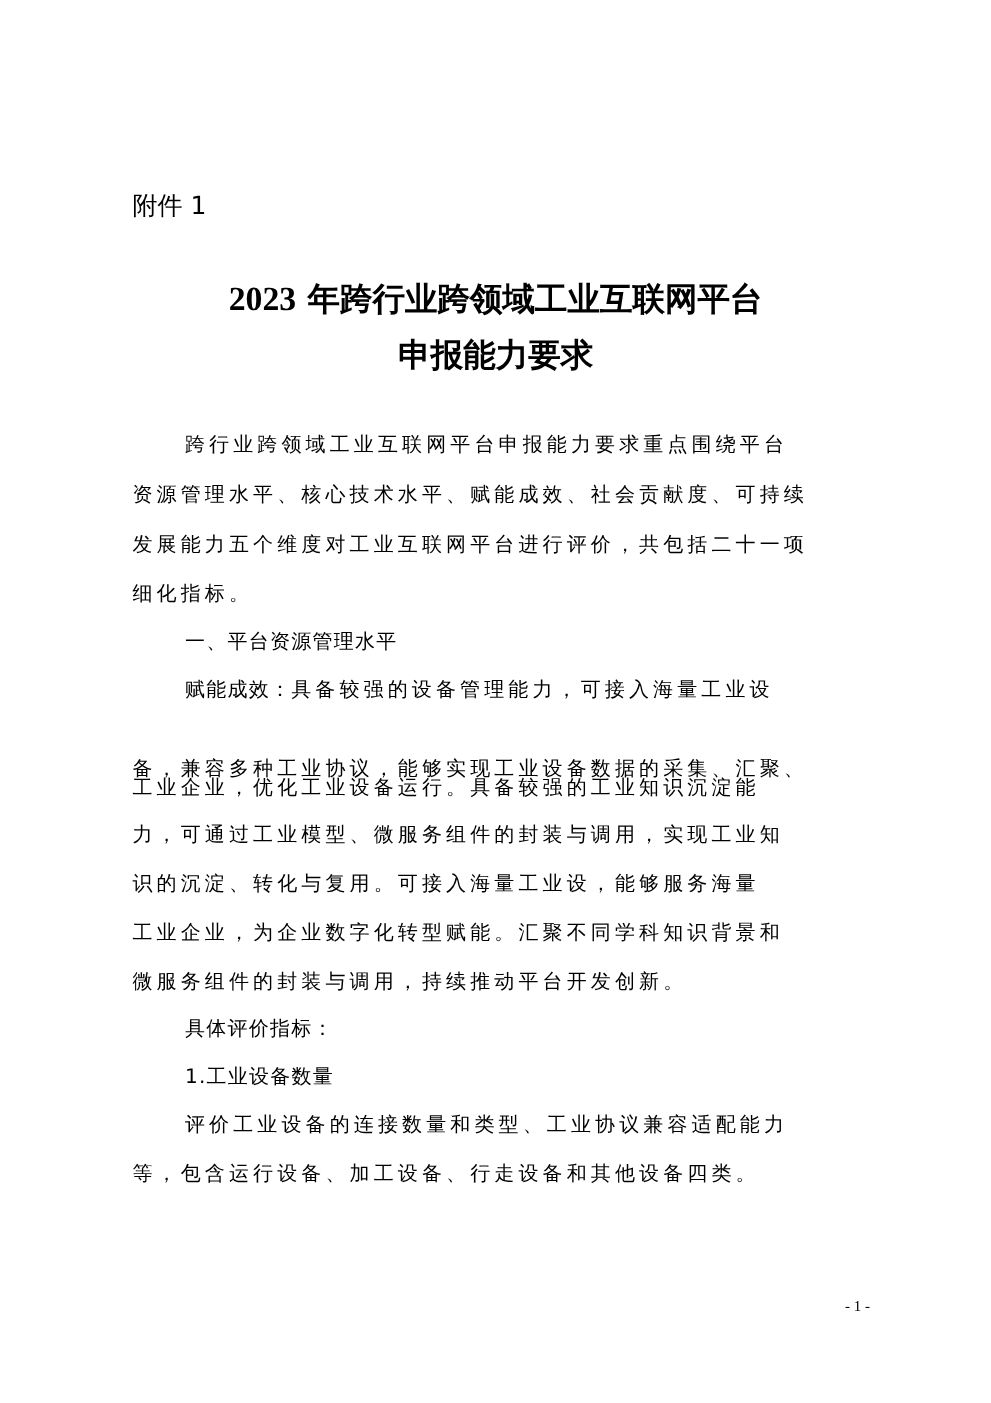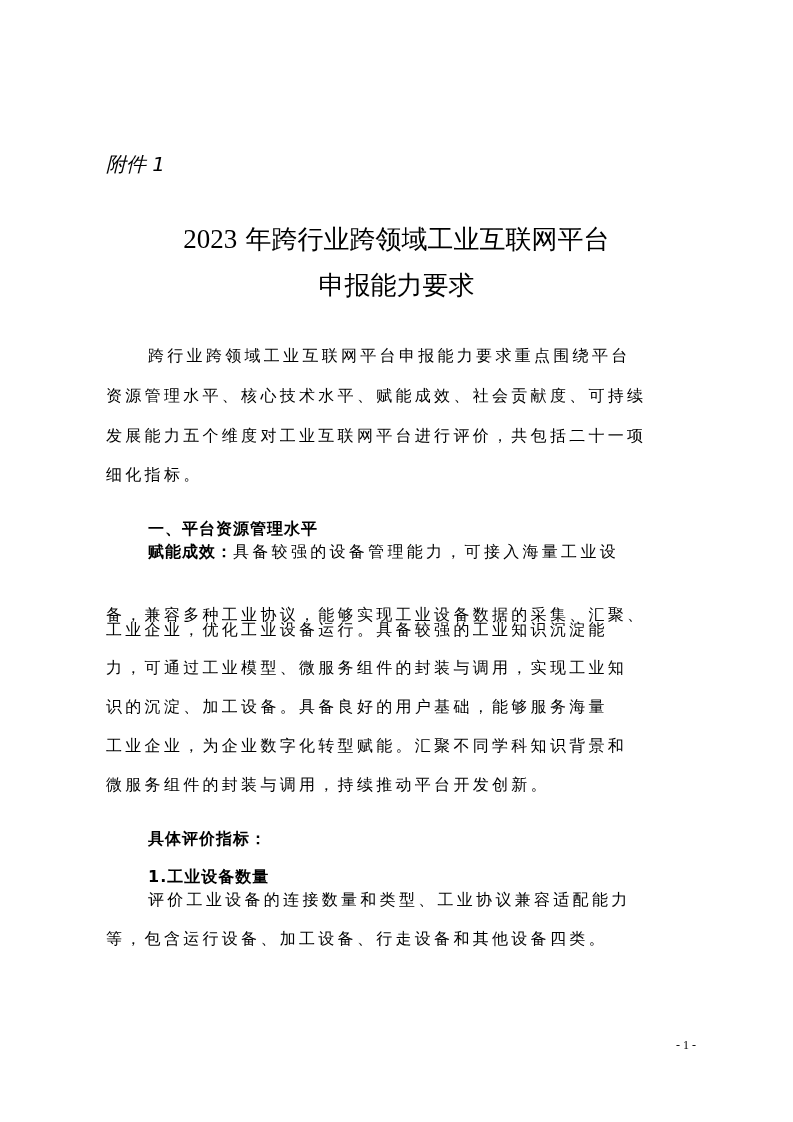--- a/index.html
+++ b/index.html
@@ -2,36 +2,36 @@
 <html><head>
 <meta charset="utf-8">
 <style>
   html, body { margin: 0; padding: 0; background: #ffffff; }
   body {
     width: 793px; height: 1122px; position: relative; overflow: hidden;
     color: #000; font-family: "DejaVu Sans", sans-serif;
   }
   .attachment {
     position: absolute; left: 106px; top: 151px;
-    font-size: 20px; letter-spacing: 0px; font-style: italic;
+    font-size: 20px; letter-spacing: 0px;
   }
   .title {
     position: absolute; left: 0; width: 793px; text-align: center;
-    font-size: 26px; line-height: 38px;
+    font-size: 26px; line-height: 38px; font-weight: bold;
   }
   .title .num { font-family: "Liberation Serif", serif; font-size: 27px; }
   .t1 { top: 220px; }
   .t2 { top: 254px; margin-top: 12px; }
   .line {
     position: absolute; left: 106px; width: 590px;
     font-size: 16px; line-height: 26px; white-space: nowrap;
     letter-spacing: 3.3px;
   }
   .indent { left: 148px; width: 548px; }
-  .bold { font-weight: bold; letter-spacing: 1px; margin-top: 16px; }
+  .bold { font-weight: normal; letter-spacing: 1px; }
   .pagenum {
     position: absolute; left: 676px; top: 1038px;
     font-family: "Liberation Serif", serif; font-size: 12px;
   }
 </style>
 </head>
 <body>
 
 <div class="attachment">附件 1</div>
 
@@ -46,21 +46,21 @@
 <div class="line" style="top:462px">细化指标。</div>
 
 <div class="line indent bold" style="top:500px">一、平台资源管理水平</div>
 
 <div class="line indent" style="top:539px">
   <span class="bold">赋能成效：</span><span>具备较强的设备管理能力，可接入海量工业设</span>
 </div>
 <div class="line" style="top:602px">备，兼容多种工业协议，能够实现工业设备数据的采集、汇聚、</div>
 <div class="line" style="top:617px">工业企业，优化工业设备运行。具备较强的工业知识沉淀能</div>
 <div class="line" style="top:655px">力，可通过工业模型、微服务组件的封装与调用，实现工业知</div>
-<div class="line" style="top:694px">识的沉淀、加工设备。具备良好的用户基础，能够服务海量</div>
+<div class="line" style="top:694px">识的沉淀、转化与复用。可接入海量工业设，能够服务海量</div>
 <div class="line" style="top:733px">工业企业，为企业数字化转型赋能。汇聚不同学科知识背景和</div>
 <div class="line" style="top:772px">微服务组件的封装与调用，持续推动平台开发创新。</div>
 
 <div class="line indent bold" style="top:810px">具体评价指标：</div>
 <div class="line indent bold" style="top:848px">1.工业设备数量</div>
 <div class="line indent" style="top:887px">评价工业设备的连接数量和类型、工业协议兼容适配能力</div>
 <div class="line" style="top:926px">等，包含运行设备、加工设备、行走设备和其他设备四类。</div>
 
 <div class="pagenum">- 1 -</div>
 

